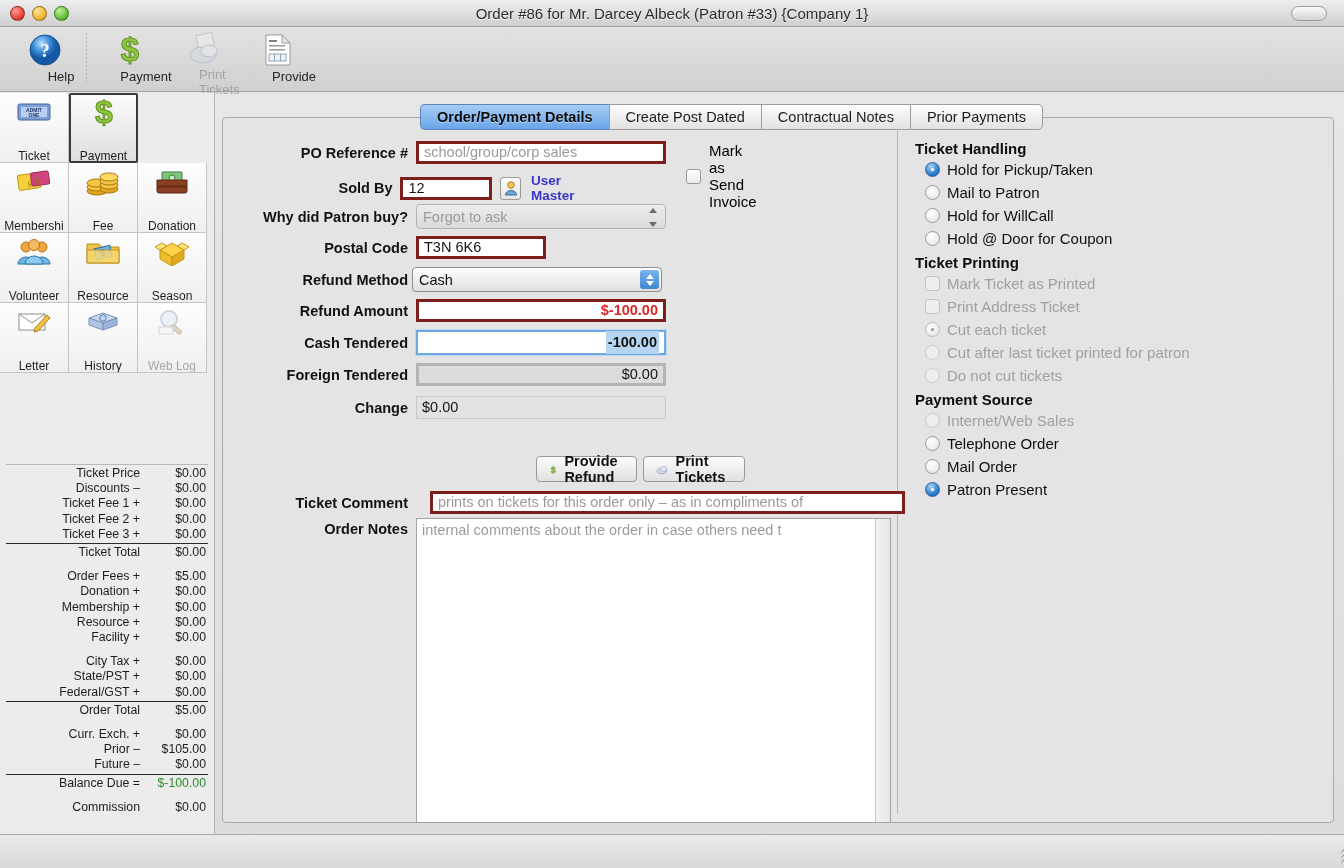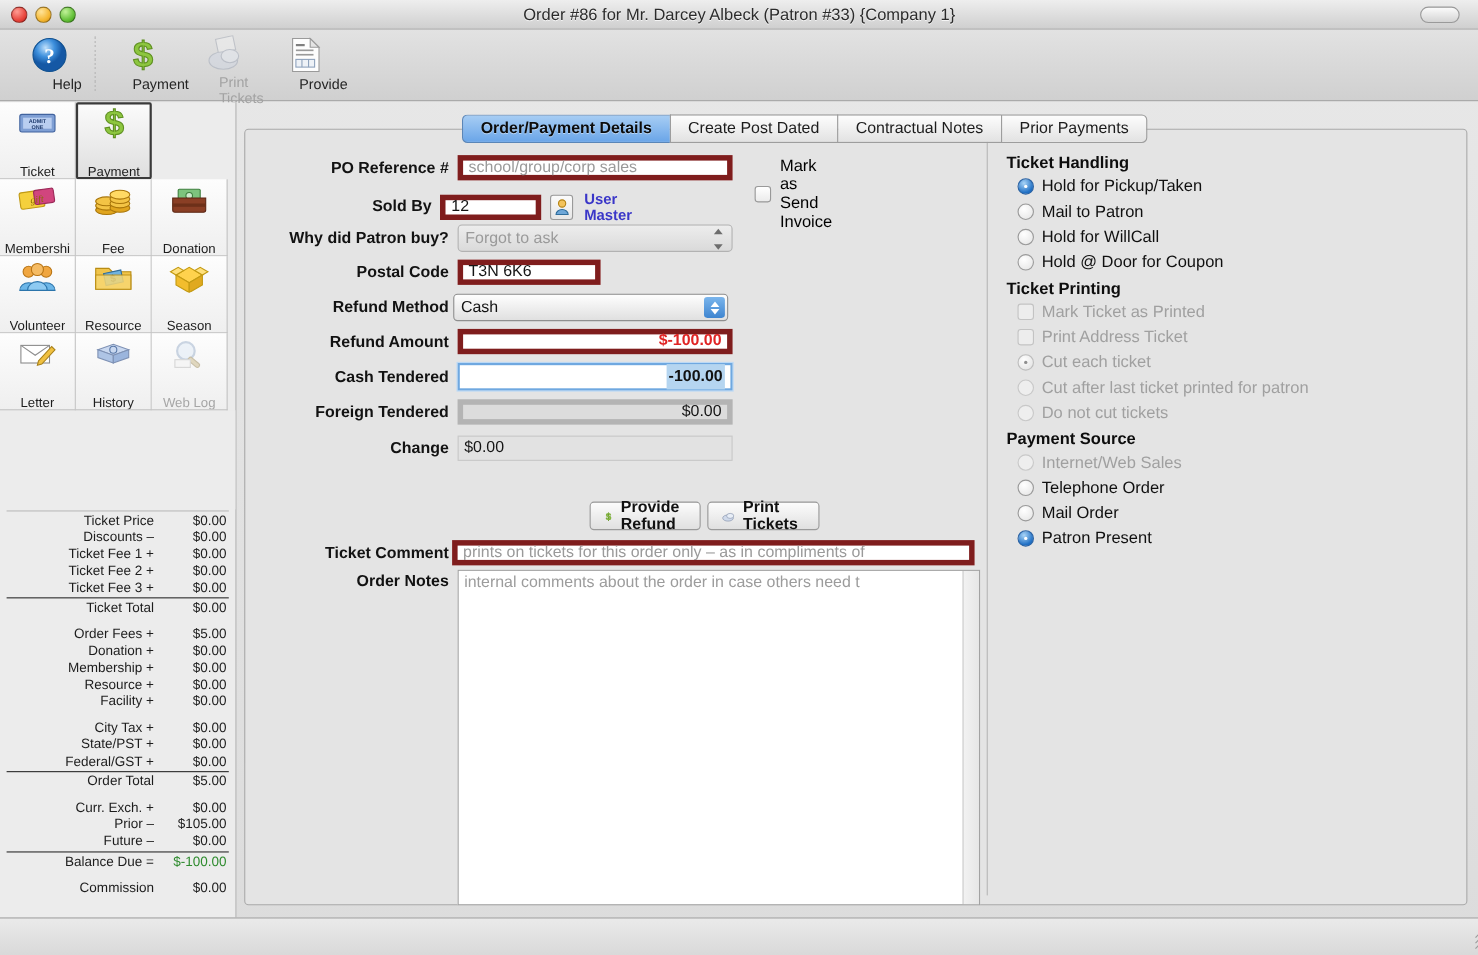--- a/index.html
+++ b/index.html
@@ -114,21 +114,21 @@
     border: 1px solid #a9a9a9; border-radius: 4px;
     background: #e4e4e4;
   }
   .vsep { position: absolute; left: 674px; top: 10px; width: 1px; height: 686px; background: #b6b6b6; }
 
   
   .form { position: absolute; left: 0; top: 0; }
   .frow { position: absolute; display: flex; align-items: center; }
   .flabel { font-size: 14.5px; color: #121212; font-weight: bold; text-align: right; }
   .fld {
-    height: 23px; border: 5px solid #7f1d1d; background: #ffffff;
+    height: 23px; border: 3px solid #7f1d1d; background: #ffffff;
     font-size: 14.5px; color: #141414; padding: 0 5px; line-height: 21px;
     display: flex; align-items: center;
   }
   .fld.placeholder { color: #9a9a9a; }
   .fld.grey { background: #dcdcdc; border-color: #b4b4b4; }
   .fld.flat { border: 1px solid #c8c8c8; background: #e2e2e2; }
   .fld.right { justify-content: flex-end; }
   .fld.red { color: #e02424; font-weight: bold; }
   .fld.focused { border: 2px solid #6fa8e0; box-shadow: 0 0 0 1px #bcd9f5; }
   .sel-hl { background: #b5d5f0; padding: 1px 2px; color: #111; font-weight: bold; }
@@ -620,21 +620,21 @@
           <svg width="19" height="16" viewBox="0 0 19 16">
             <ellipse cx="9" cy="11" rx="7.5" ry="4.3" fill="#cfd9ea" stroke="#8d9ab2"></ellipse>
             <ellipse cx="12" cy="8" rx="5" ry="3.5" fill="#e8eef7" stroke="#8d9ab2"></ellipse>
           </svg>
           <span>Print Tickets</span>
         </div>
       </div>
 
       <div class="frow" style="left:30px; top:373px;">
         <div class="flabel" style="width:155px;">Ticket Comment</div>
-        <div class="fld placeholder" style="width:475px; margin-left:3px; overflow:hidden;">prints on tickets for this order only – as in compliments of</div>
+        <div class="fld placeholder" style="width:475px; margin-left:22px; overflow:hidden;">prints on tickets for this order only – as in compliments of</div>
       </div>
 
       <div class="frow" style="left:30px; top:400px; align-items:flex-start;">
         <div class="flabel" style="width:155px; line-height:22px;">Order Notes</div>
         <div class="tarea" style="width:475px; height:305px; margin-left:8px;">
           <div class="ph">internal comments about the order in case others need t</div>
           <div class="vscroll"></div>
         </div>
       </div>
     </div>

